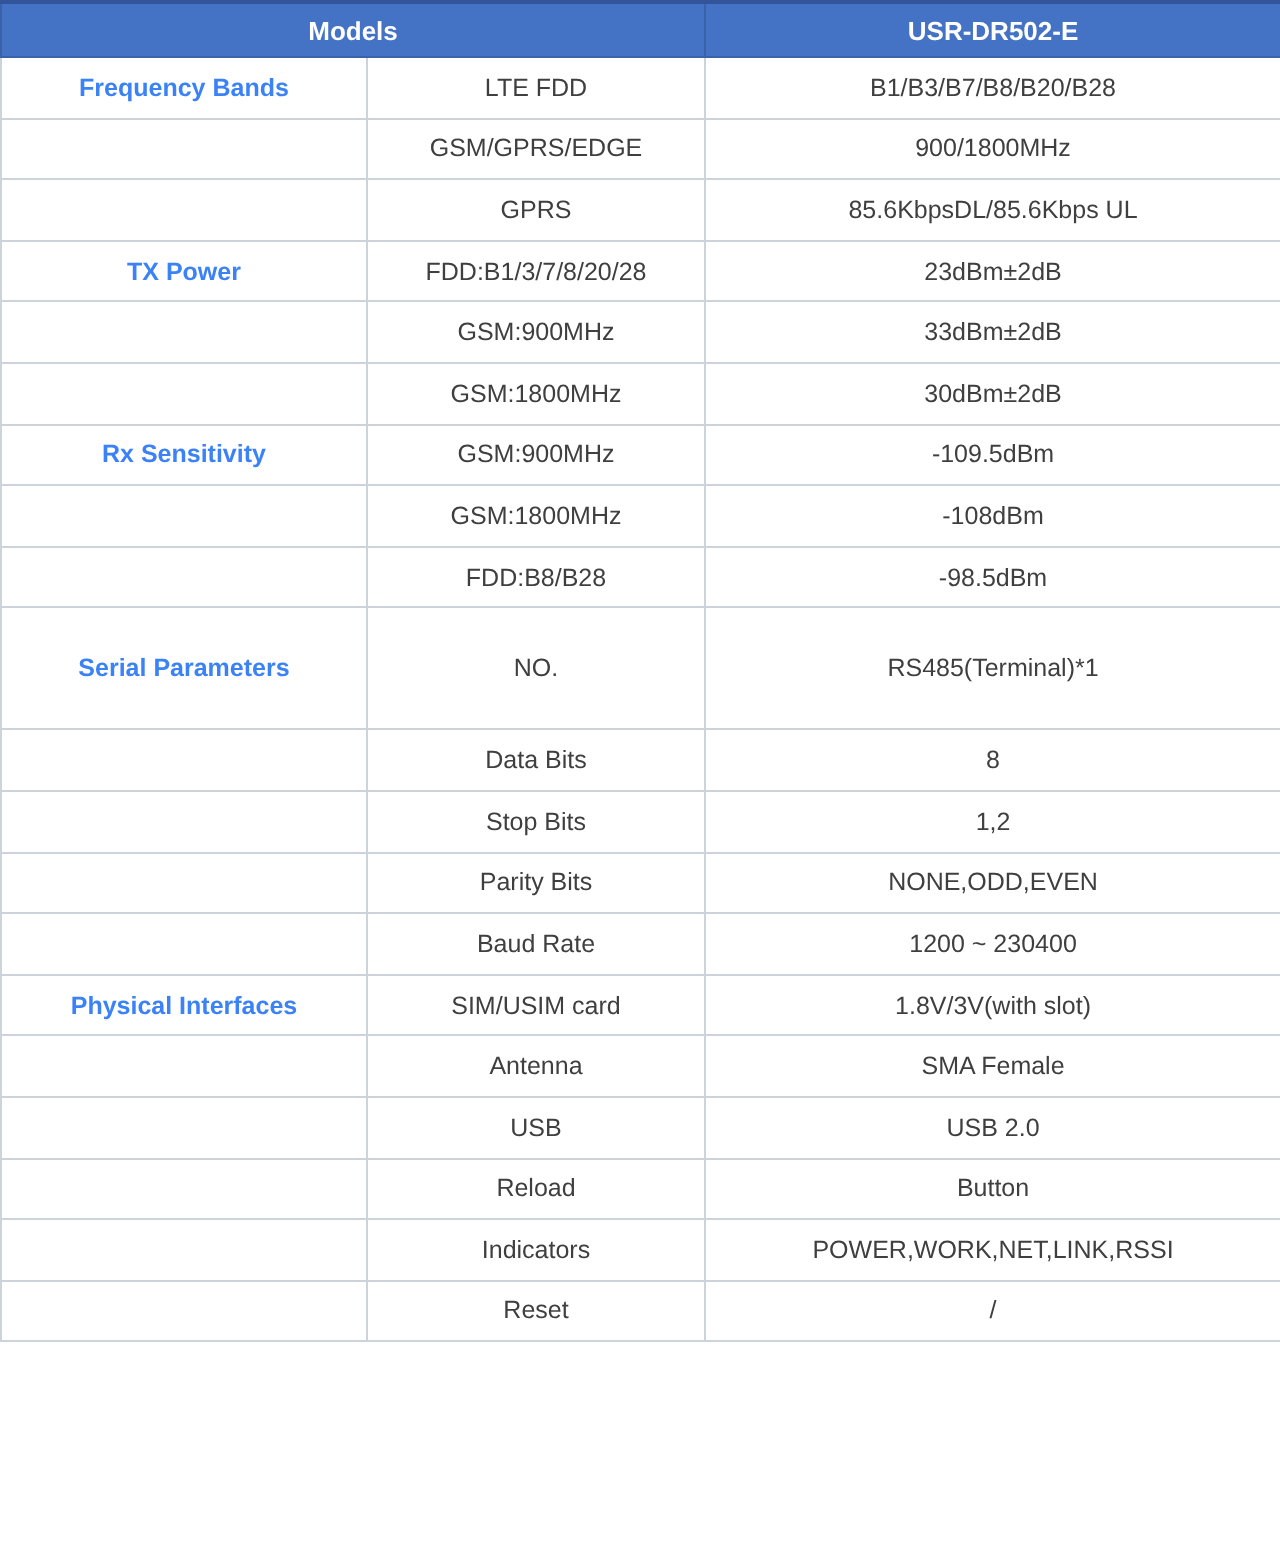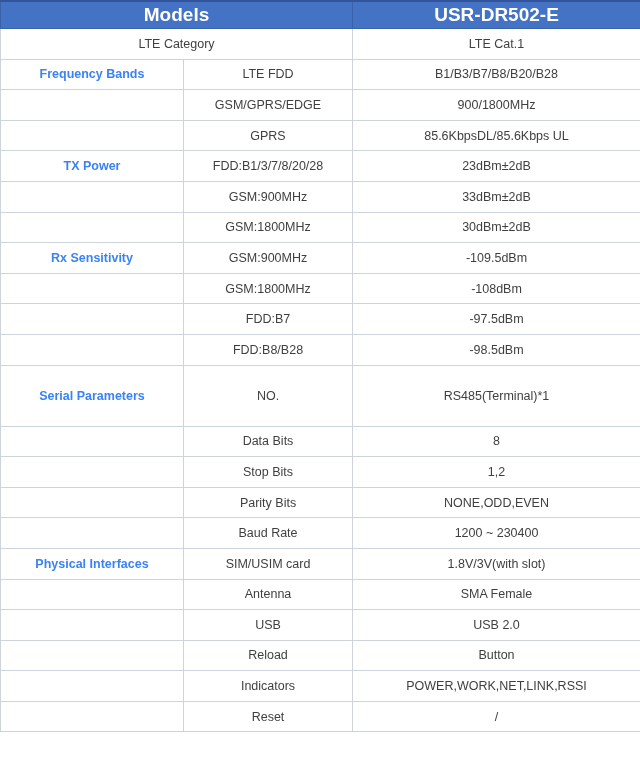--- a/index.html
+++ b/index.html
@@ -20,21 +20,21 @@
     border-collapse: collapse;
     table-layout: fixed;
   }
   table.spec-table col.c1 { width: 183px; }
   table.spec-table col.c2 { width: 169px; }
   table.spec-table col.c3 { width: 288px; }
   table.spec-table th {
     background: #4472c4;
     color: #ffffff;
     font-weight: bold;
-    font-size: 19px;
+    font-size: 13px;
     height: 26px;
     text-align: center;
     vertical-align: middle;
     border: 1px solid #3a62a8;
     border-top: 2px solid #33539a;
     padding: 0;
   }
   table.spec-table td {
     border: 1px solid #ccd3da;
     text-align: center;
@@ -66,24 +66,20 @@
         <col class="c3">
     </colgroup>
     <thead>
       <tr>
         <th colspan="2">Models</th>
         <th>USR-DR502-E</th>
       </tr>
     </thead>
     <tbody id="spec-body">
 
-    <tr>
-          <td colspan="2">LTE Category</td>
-          <td>LTE Cat.1</td>
-        </tr>
         <tr>
           <td class="cat">Frequency Bands</td>
           <td>LTE FDD</td>
           <td>B1/B3/B7/B8/B20/B28</td>
         </tr>
         <tr>
           <td class="cat"></td>
           <td>GSM/GPRS/EDGE</td>
           <td>900/1800MHz</td>
         </tr>
@@ -109,25 +105,20 @@
         </tr>
         <tr>
           <td class="cat">Rx Sensitivity</td>
           <td>GSM:900MHz</td>
           <td>-109.5dBm</td>
         </tr>
         <tr>
           <td class="cat"></td>
           <td>GSM:1800MHz</td>
           <td>-108dBm</td>
-        </tr>
-        <tr>
-          <td class="cat"></td>
-          <td>FDD:B7</td>
-          <td>-97.5dBm</td>
         </tr>
         <tr>
           <td class="cat"></td>
           <td>FDD:B8/B28</td>
           <td>-98.5dBm</td>
         </tr>
         <tr class="tall">
           <td class="cat">Serial Parameters</td>
           <td>NO.</td>
           <td>RS485(Terminal)*1</td>

